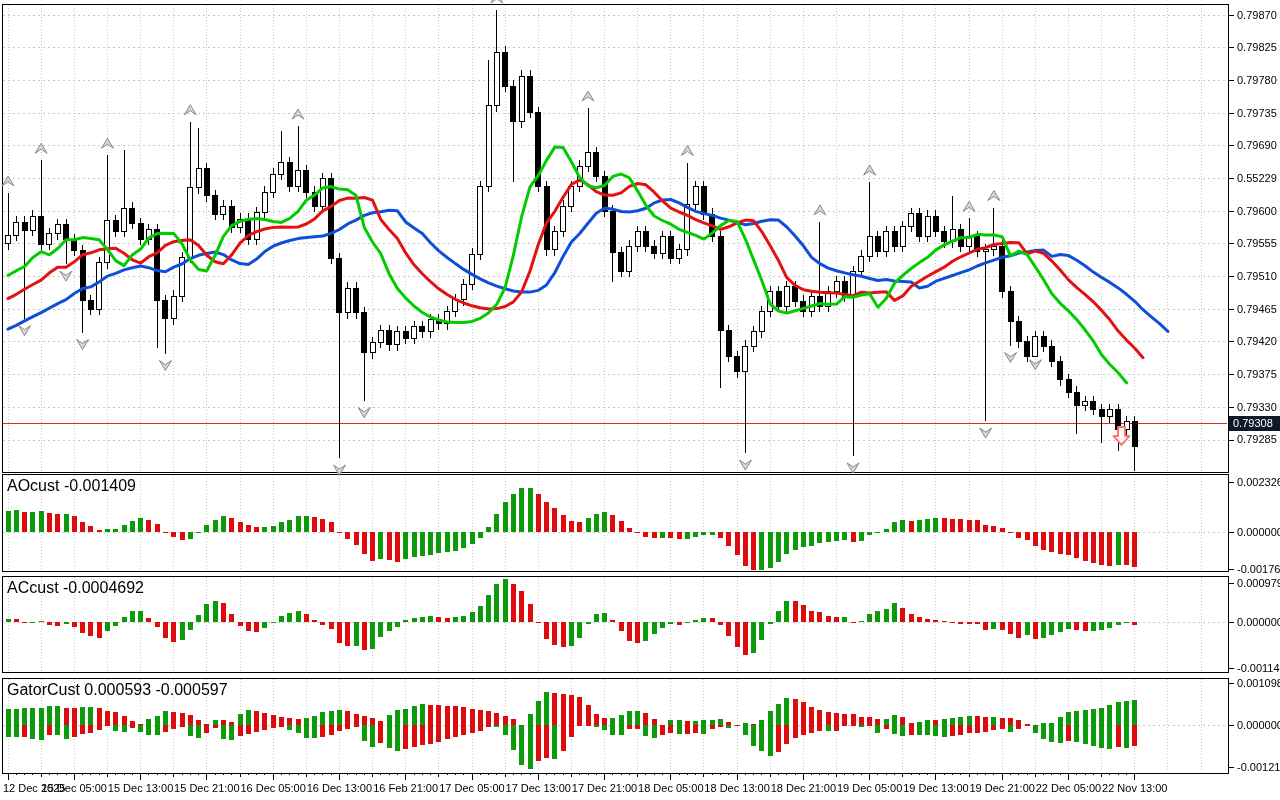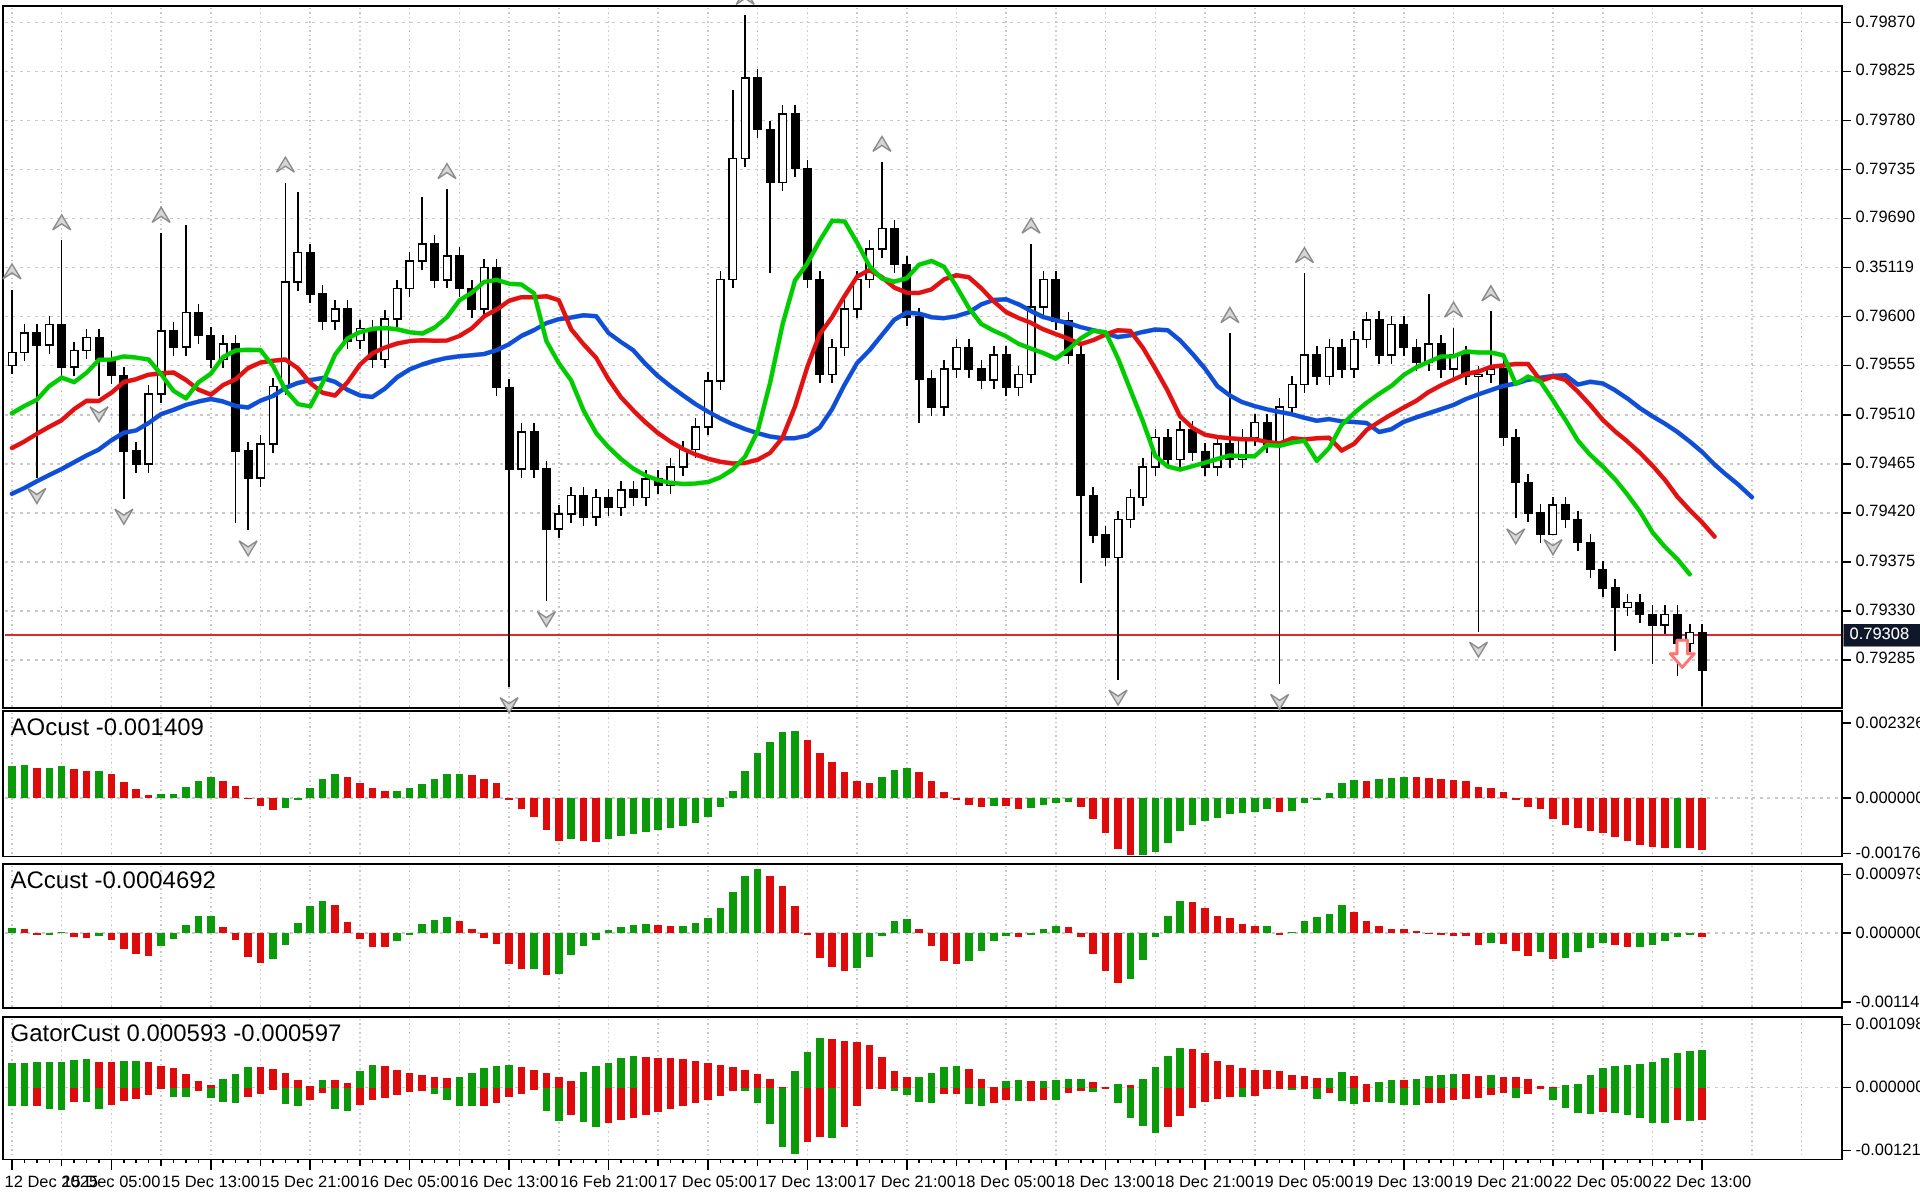--- a/index.html
+++ b/index.html
@@ -1237,21 +1237,21 @@
   <div class="panel-label" id="lbl-ac">ACcust -0.0004692</div>
   <div class="panel-label" id="lbl-gator">GatorCust 0.000593 -0.000597</div>
   <div id="bid-badge">0.79308</div>
   <div id="price-axis"></div>
   <div id="time-axis"></div>
 <div class="axis-label" style="left: 1237px; top: 8.5px;">0.79870</div>
     <div class="axis-label" style="left: 1237px; top: 41.19px;">0.79825</div>
     <div class="axis-label" style="left: 1237px; top: 73.88px;">0.79780</div>
     <div class="axis-label" style="left: 1237px; top: 106.57px;">0.79735</div>
     <div class="axis-label" style="left: 1237px; top: 139.26px;">0.79690</div>
-    <div class="axis-label" style="left: 1237px; top: 171.95px;">0.35119</div>
+    <div class="axis-label" style="left: 1237px; top: 171.95px;">0.55229</div>
     <div class="axis-label" style="left: 1237px; top: 204.64px;">0.79600</div>
     <div class="axis-label" style="left: 1237px; top: 237.33px;">0.79555</div>
     <div class="axis-label" style="left: 1237px; top: 270.02px;">0.79510</div>
     <div class="axis-label" style="left: 1237px; top: 302.71px;">0.79465</div>
     <div class="axis-label" style="left: 1237px; top: 335.4px;">0.79420</div>
     <div class="axis-label" style="left: 1237px; top: 368.09px;">0.79375</div>
     <div class="axis-label" style="left: 1237px; top: 400.78px;">0.79330</div>
     <div class="axis-label" style="left: 1237px; top: 433.47px;">0.79285</div>
     <div class="axis-label" style="left: 1237px; top: 475.5px;">0.002326</div>
     <div class="axis-label" style="left: 1237px; top: 525.5px;">0.000000</div>
@@ -1272,14 +1272,14 @@
     <div class="axis-label" style="left: 471.96px; top: 782px; transform: translateX(-50%);">17 Dec 05:00</div>
     <div class="axis-label" style="left: 538.24px; top: 782px; transform: translateX(-50%);">17 Dec 13:00</div>
     <div class="axis-label" style="left: 604.52px; top: 782px; transform: translateX(-50%);">17 Dec 21:00</div>
     <div class="axis-label" style="left: 670.8px; top: 782px; transform: translateX(-50%);">18 Dec 05:00</div>
     <div class="axis-label" style="left: 737.08px; top: 782px; transform: translateX(-50%);">18 Dec 13:00</div>
     <div class="axis-label" style="left: 803.36px; top: 782px; transform: translateX(-50%);">18 Dec 21:00</div>
     <div class="axis-label" style="left: 869.64px; top: 782px; transform: translateX(-50%);">19 Dec 05:00</div>
     <div class="axis-label" style="left: 935.92px; top: 782px; transform: translateX(-50%);">19 Dec 13:00</div>
     <div class="axis-label" style="left: 1002.2px; top: 782px; transform: translateX(-50%);">19 Dec 21:00</div>
     <div class="axis-label" style="left: 1068.48px; top: 782px; transform: translateX(-50%);">22 Dec 05:00</div>
-    <div class="axis-label" style="left: 1134.76px; top: 782px; transform: translateX(-50%);">22 Dec 13:00</div>
+    <div class="axis-label" style="left: 1134.76px; top: 782px; transform: translateX(-50%);">22 Nov 13:00</div>
   </div>
 
 </body></html>

